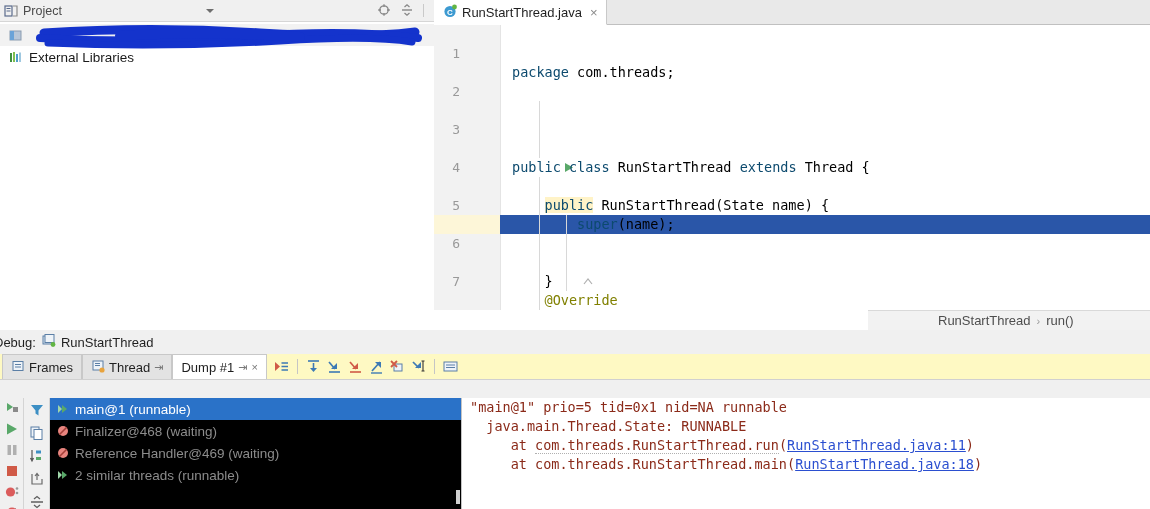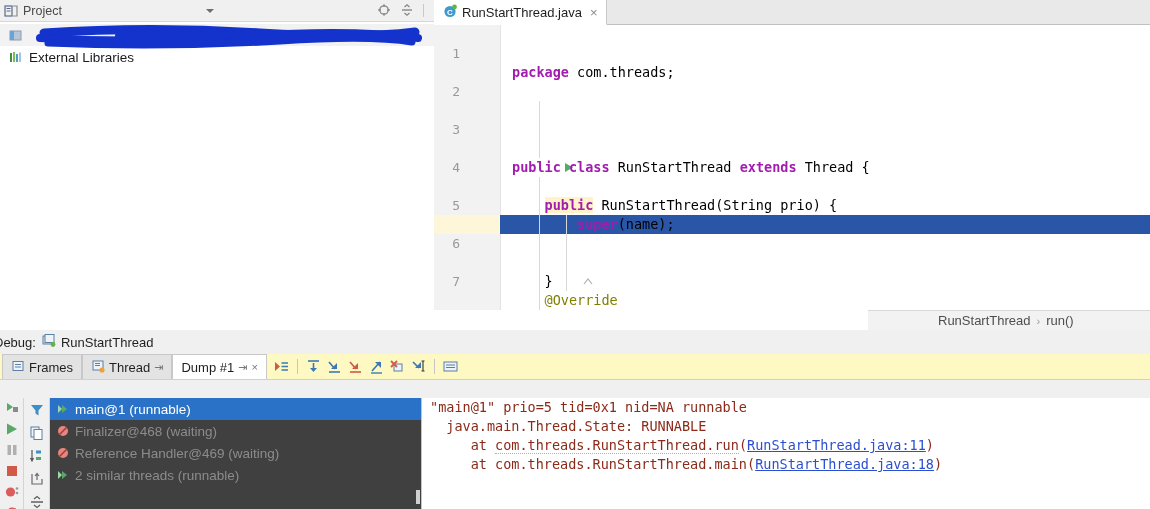--- a/index.html
+++ b/index.html
@@ -67,21 +67,21 @@
   .gutter-edge { position: absolute; left: 66px; top: 0; width: 1px; height: 285px; background: #e4e4e4; }
   .lnum {
     position: absolute; left: 0; width: 26px; text-align: right;
     color: #999999; font-family: "DejaVu Sans Mono", monospace; font-size: 13px;
   }
   .gmark { position: absolute; left: 30px; width: 14px; height: 19px; }
   .gfold { position: absolute; left: 50px; width: 12px; height: 19px; }
   .ctext { position: absolute; left: 78px; color: #000000; }
   .indent-guide { position: absolute; width: 1px; background: #d8d8d8; }
 
-  .kw { color: #a21caf; font-weight: bold; }
+  .kw { color: #0c4a6e; font-weight: normal; }
   .ann { color: #808000; }
   .ident { color: #000000; }
   .hl-yellow { background: #fff3c7; }
 
   .line-highlight {
     position: absolute; left: 66px; width: 650px; height: 19px;
     background: #2a56a8;
   }
   .line-gutter-hl { position: absolute; left: 0; width: 66px; height: 19px; background: #fdf6d8; }
 
@@ -122,21 +122,21 @@
   .side-rail {
     width: 24px; background: #f0f0f0; border-right: 1px solid #d4d4d4;
     display: flex; flex-direction: column; align-items: center; padding-top: 2px; gap: 5px;
   }
   .rail-icon { width: 16px; height: 16px; }
   .threads-rail {
     width: 26px; background: #f0f0f0; border-right: 1px solid #d4d4d4;
     display: flex; flex-direction: column; align-items: center; padding-top: 4px; gap: 7px;
   }
   .threads-list {
-    width: 372px; background: #404040; border-right: 1px solid #c4c4c4;
+    width: 412px; background: #000000; border-right: 1px solid #c4c4c4;
     position: relative; overflow: hidden; text-align: right;
   }
   .thread-row {
     height: 22px; display: flex; align-items: center; gap: 5px;
     padding-left: 6px; font-size: 13.5px; color: #8c8c8c;
   }
   .thread-row.selected { background: #2a72c8; color: #ffffff; }
   .thread-icon { width: 14px; height: 14px; flex: 0 0 auto; }
   .thread-scroll { position: absolute; right: 1px; top: 92px; width: 4px; height: 14px; background: #d0d0d0; }
 
@@ -281,21 +281,21 @@
         </div>
 
         <div class="code-line" style="top:57px">
           <span class="lnum">4</span>
           <span class="gfold">
             <svg viewBox="0 0 12 19" width="12" height="19">
               <rect x="1.5" y="5" width="9" height="9" fill="#f2f2f2" stroke="#b0b0b0" stroke-width="1"></rect>
               <path d="M3.5 9.5 L8.5 9.5" stroke="#777" stroke-width="1.2"></path>
             </svg>
           </span>
-          <span class="ctext">    <span class="kw hl-yellow">public</span> <span class="ident">RunStartThread(String prio) {</span></span>
+          <span class="ctext">    <span class="kw hl-yellow">public</span> <span class="ident">RunStartThread(State name) {</span></span>
         </div>
 
         <div class="code-line" style="top:76px">
           <span class="lnum">5</span>
           <span class="ctext">        <span class="kw">super</span><span class="ident">(name);</span></span>
         </div>
 
         <div class="code-line" style="top:95px">
           <span class="lnum">6</span>
           <span class="gfold">

